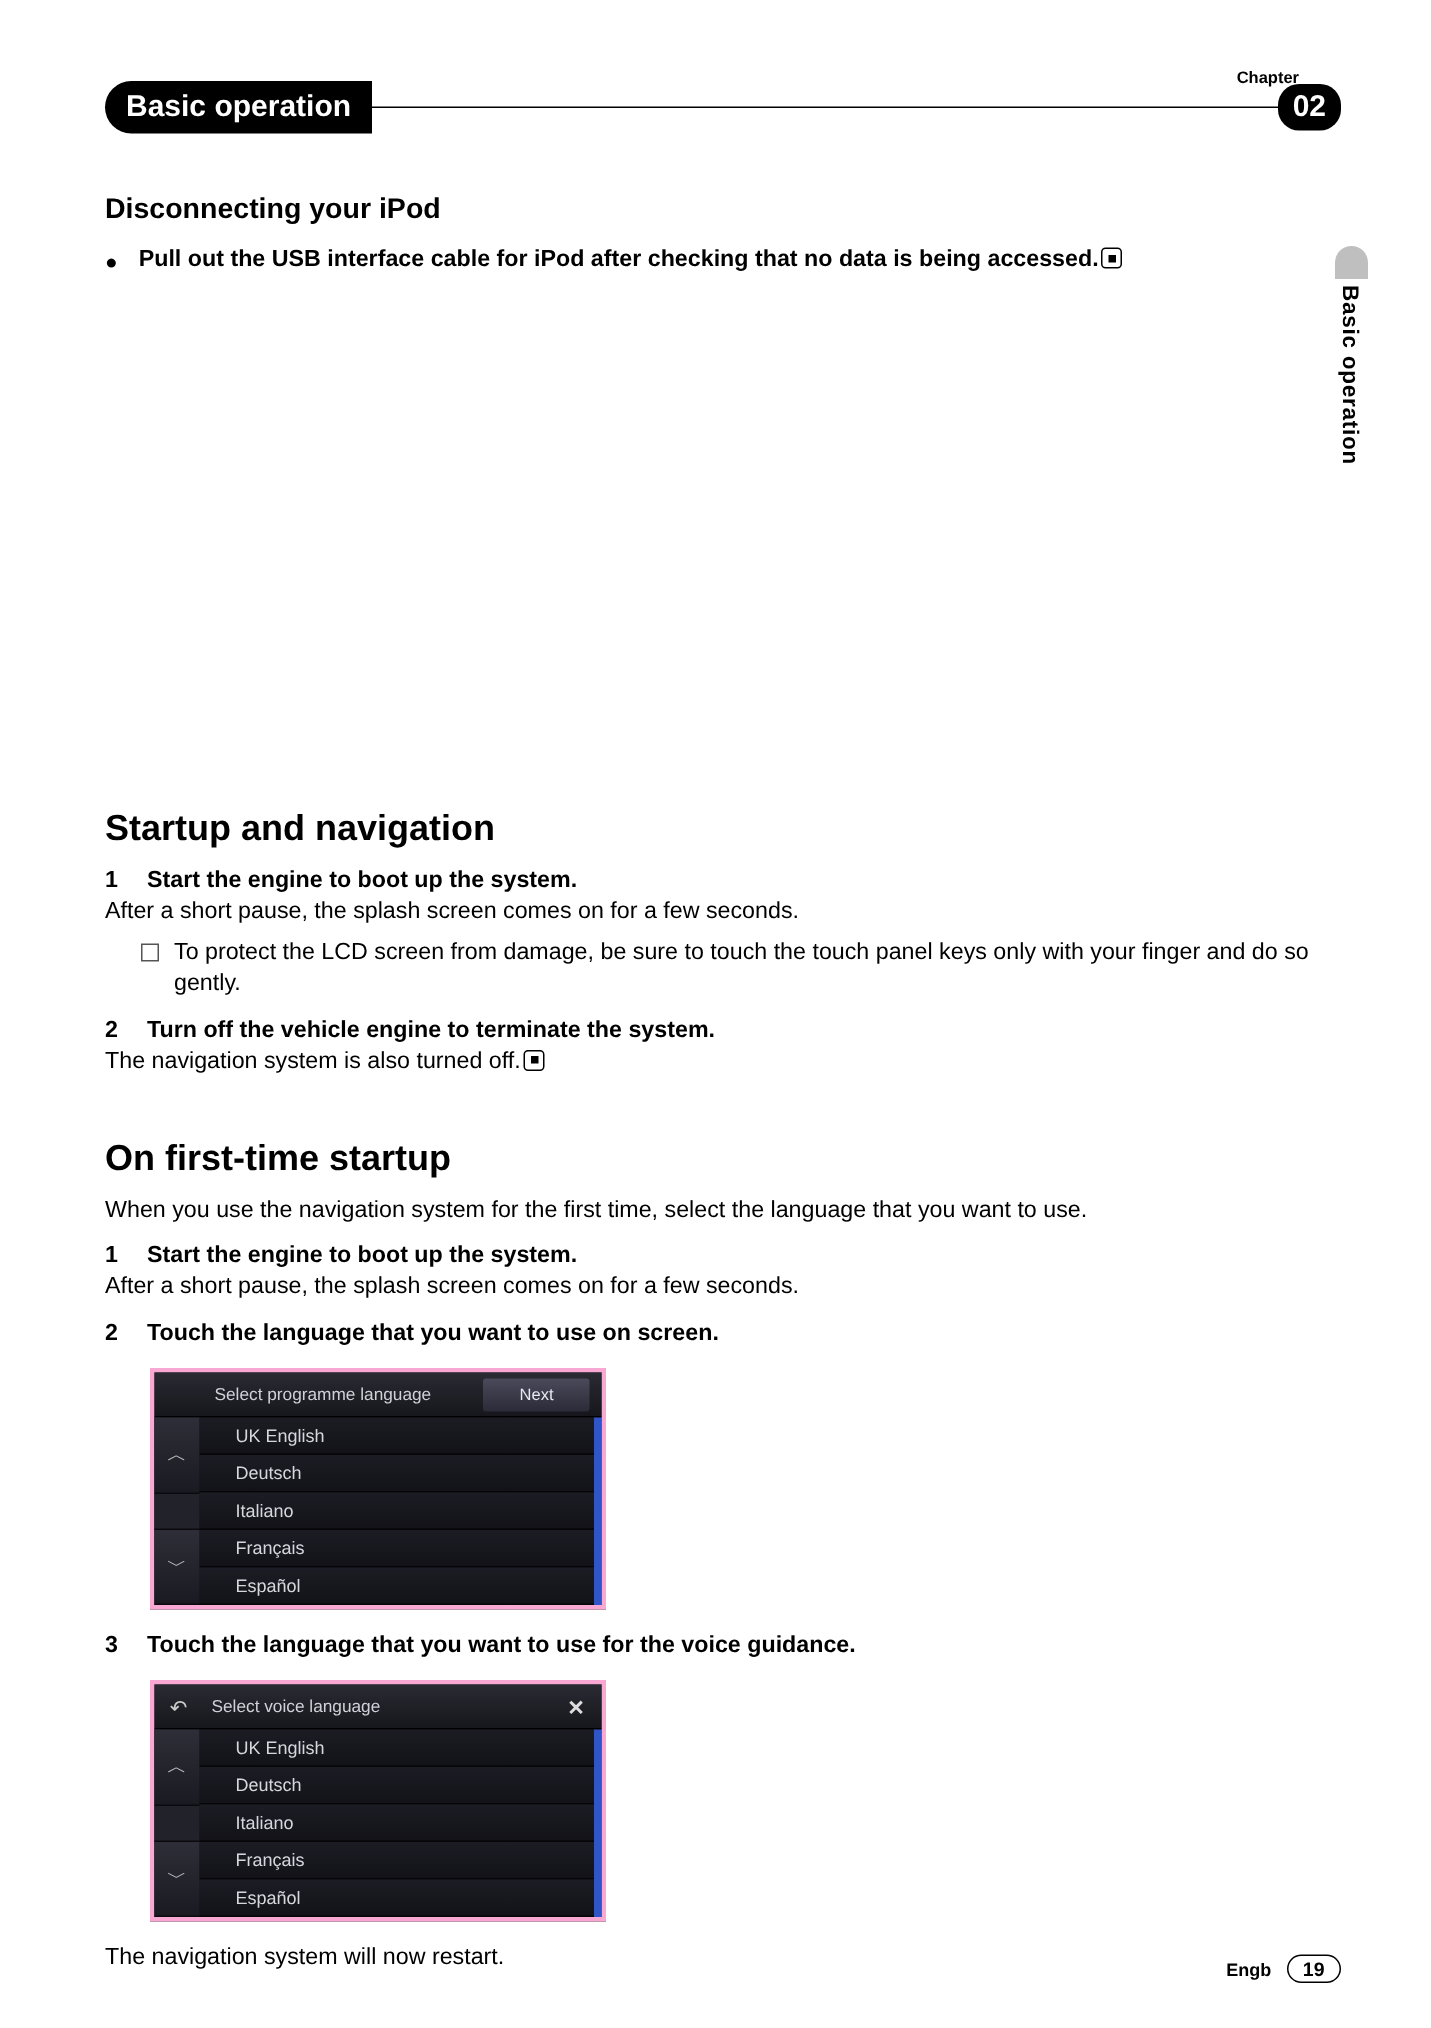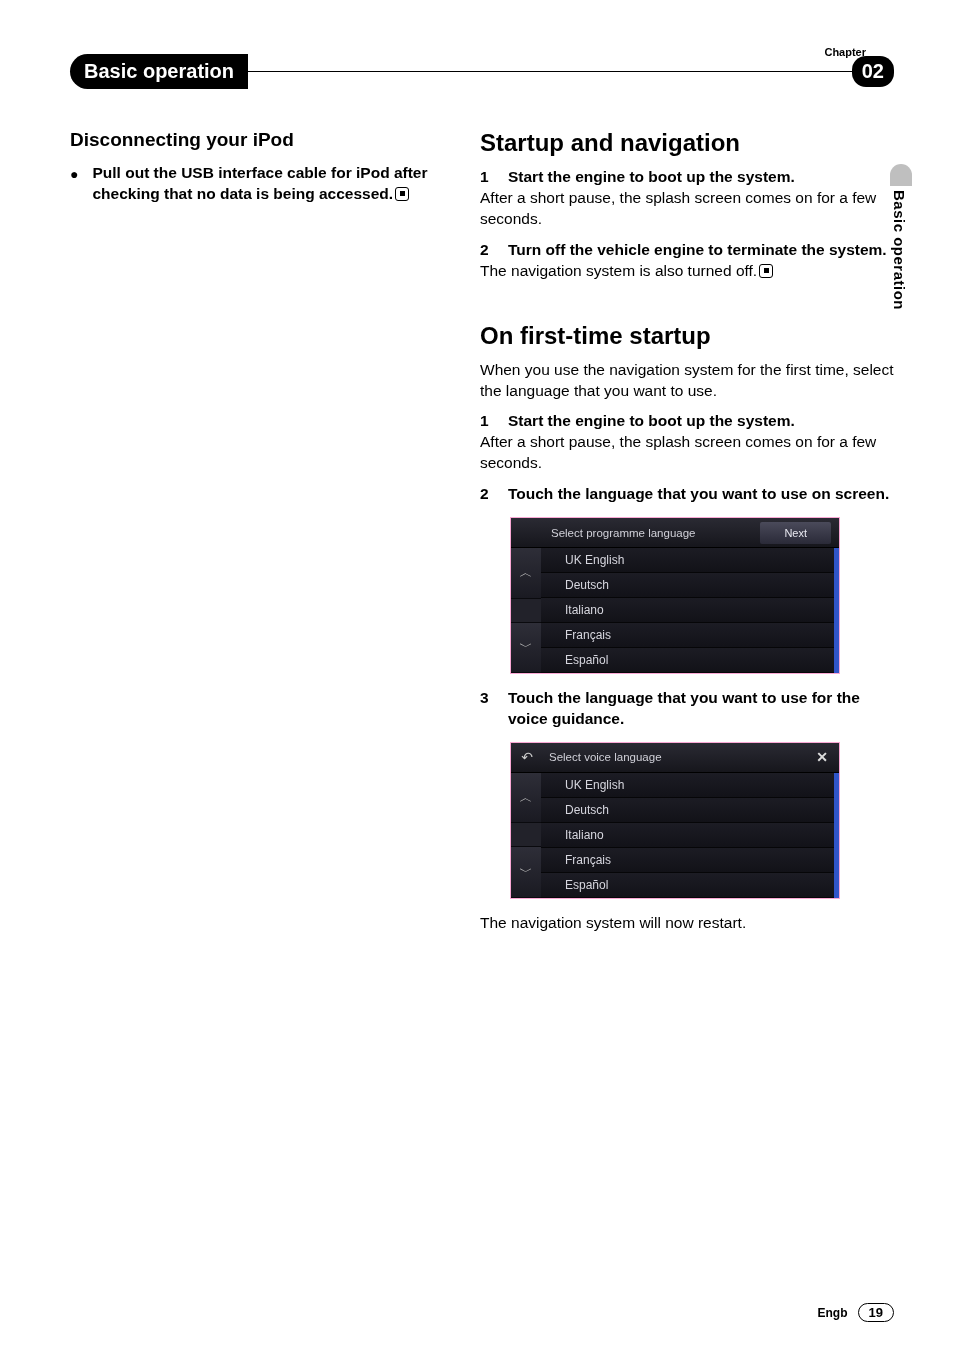--- a/index.html
+++ b/index.html
@@ -48,20 +48,21 @@
       background: #000;
       color: #fff;
       font-weight: bold;
       font-size: 20px;
       padding: 4px 10px;
       border-radius: 14px;
     }
     .columns {
       display: flex;
       gap: 30px;
+      flex-direction: column;
     }
     .col {
       flex: 1;
       min-width: 0;
     }
     .col-left { flex: 0 0 380px; }
     .col-right { flex: 1; }
     h2.subheading {
       font-size: 19px;
       font-weight: bold;
@@ -123,24 +124,24 @@
     }
     .end-icon::after {
       content: "";
       position: absolute;
       width: 5px; height: 5px;
       background: #000;
       left: 3.5px; top: 3.5px;
     }
     .section-gap { height: 36px; }
     .screenshot {
-      width: 330px;
+      width: 304px;
       margin: 12px 4px 14px 30px;
       background: #0d0d12;
-      border: 1px solid #f9a8d4;
+      border: 3px solid #f9a8d4;
     }
     .ss-header {
       display: flex;
       align-items: center;
       height: 30px;
       background: linear-gradient(#2a2a33, #16161c);
       border-bottom: 1px solid #000;
     }
     .ss-back {
       width: 32px;
@@ -274,20 +275,24 @@
     <h1 class="main-heading">Startup and navigation</h1>
 
     <div class="numbered-row">
       <div class="num">1</div>
       <div class="numbered-content">
         <span class="bold">Start the engine to boot up the system.</span>
       </div>
     </div>
     <div class="body-text">After a short pause, the splash screen comes on for a few seconds.</div>
 
+    <div class="note-row">
+      <div class="note-icon"></div>
+      <div>To protect the LCD screen from damage, be sure to touch the touch panel keys only with your finger and do so gently.</div>
+    </div>
 
     <div class="numbered-row">
       <div class="num">2</div>
       <div class="numbered-content bold">Turn off the vehicle engine to terminate the system.</div>
     </div>
     <div class="body-text">
       <span>The navigation system is also turned off.</span><span class="end-icon"></span>
     </div>
 
     <div class="section-gap"></div>

